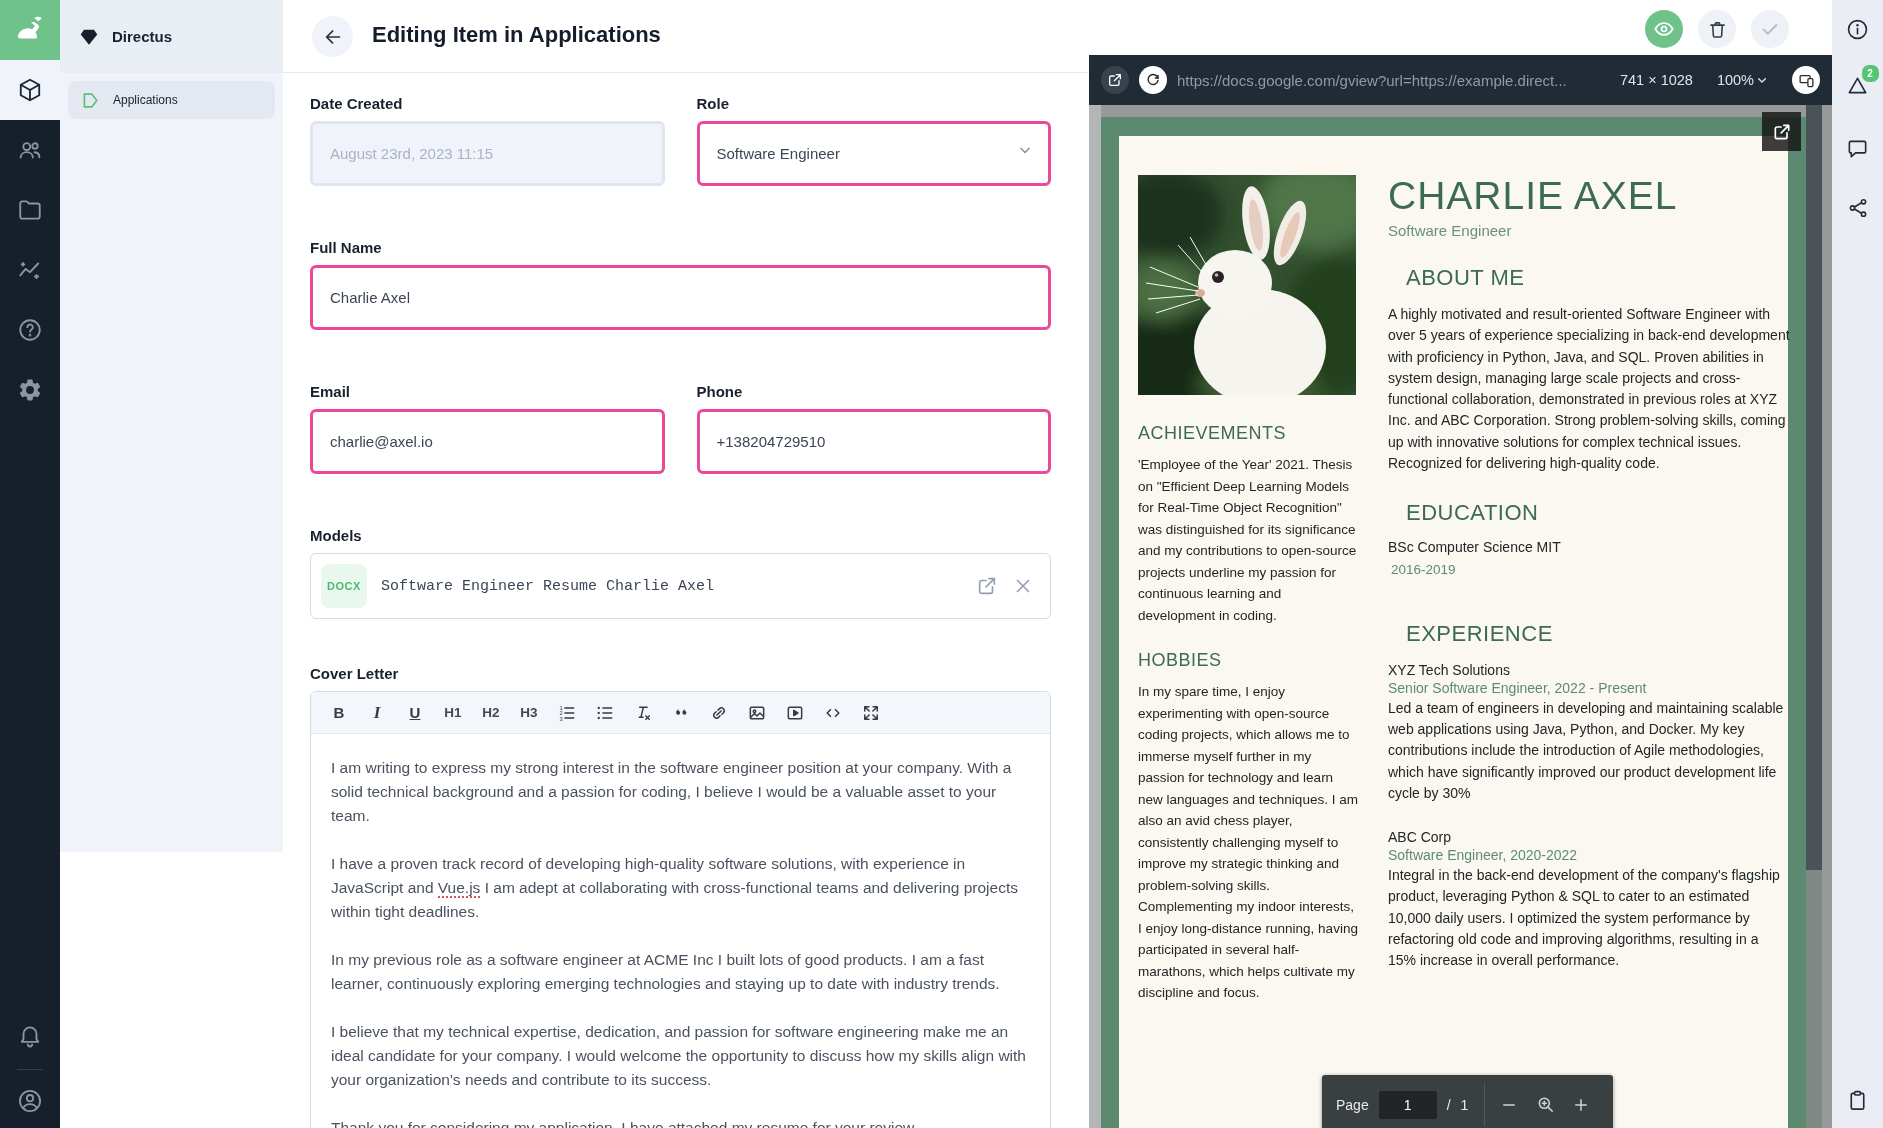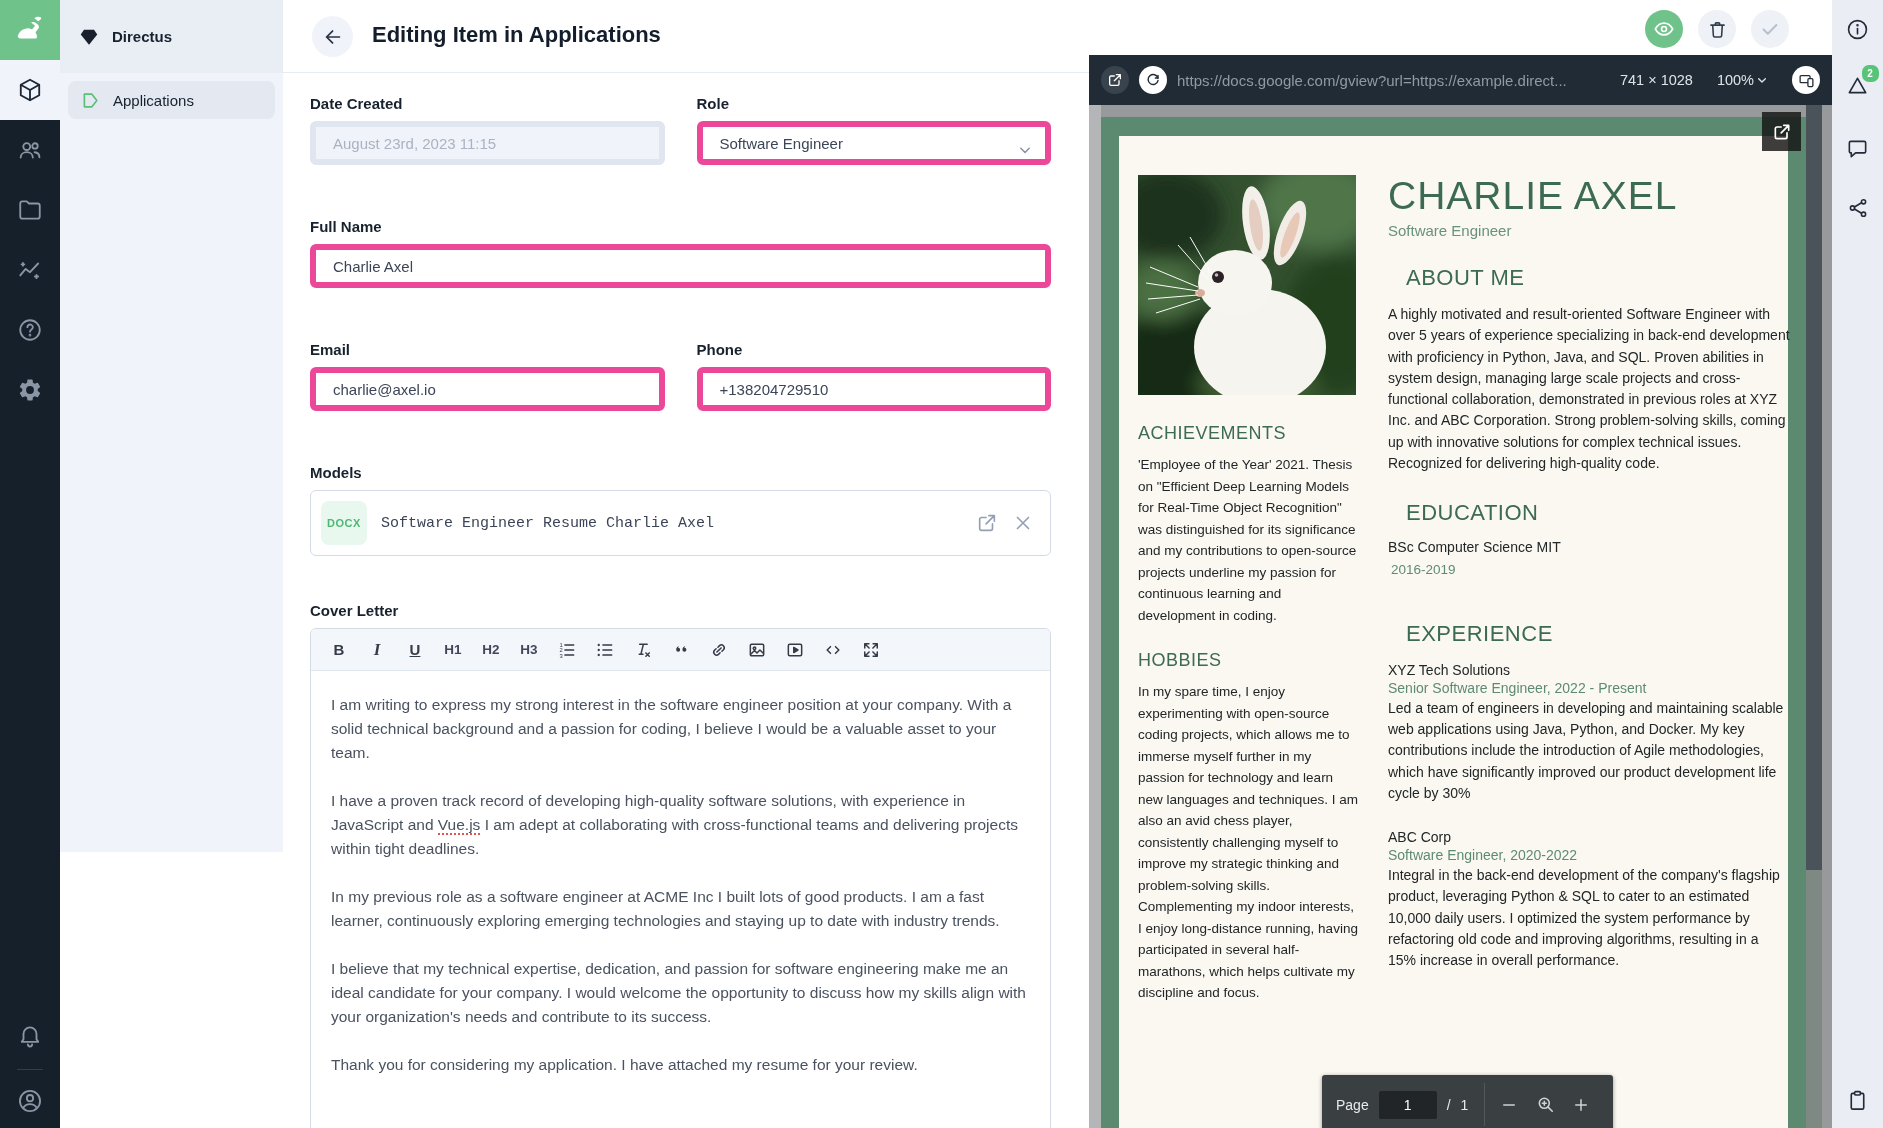--- a/index.html
+++ b/index.html
@@ -12,39 +12,39 @@
   .mod{width:60px;height:60px;display:flex;align-items:center;justify-content:center;color:#8a95a5;cursor:pointer;}
   .mod.active{background:#f0f3f9;color:#1c2736;}
   .mod-spacer{margin-top:auto;}
   .mod-divider{width:26px;height:0;border-top:1px solid #323e4d;margin:4px 0;}
 
   
   .nav{position:absolute;left:60px;top:0;width:223px;height:852px;background:#f0f3f9;}
   .nav-header{height:73px;background:#e9edf4;display:flex;align-items:center;gap:12px;padding:0 18px;box-sizing:border-box;cursor:pointer;}
   .nav-header .proj{font-size:15px;font-weight:600;color:#18222f;}
   .nav-item{margin:8px 8px 0 8px;height:38px;background:#e3e8f1;border-radius:8px;display:flex;align-items:center;gap:12px;padding:0 12px;box-sizing:border-box;cursor:pointer;}
-  .nav-item span{font-size:15px;color:#18222f;}
+  .nav-item span{font-size:12px;color:#18222f;}
 
   
   .content-header{position:absolute;left:283px;top:0;width:1549px;height:73px;background:#fff;border-bottom:1px solid #e6eaf1;box-sizing:border-box;}
   .back-btn{position:absolute;left:29px;top:16px;width:41px;height:41px;border-radius:50%;background:#f0f3f9;display:flex;align-items:center;justify-content:center;color:#2a3442;cursor:pointer;}
   .page-title{position:absolute;left:89px;top:22px;font-size:22px;font-weight:700;color:#141d2b;}
   .header-actions{position:absolute;right:43px;top:10px;display:flex;gap:15px;}
   .act-btn{width:38px;height:38px;border-radius:50%;display:flex;align-items:center;justify-content:center;cursor:pointer;}
   .act-preview{background:#6ec28a;color:#fff;}
   .act-delete{background:#eef1f6;color:#323c4c;}
   .act-save{background:#eef1f6;color:#b6c0cf;}
 
   
   .form-area{position:absolute;left:283px;top:73px;width:806px;height:1055px;background:#fff;overflow:hidden;}
   .form{padding:22px 38px 0 27px;}
   .f-row{display:grid;grid-template-columns:1fr 1fr;column-gap:32px;margin-bottom:53px;}
   .f-row.single{grid-template-columns:1fr;}
   .f-label{font-size:15px;font-weight:600;color:#18222f;margin-bottom:9px;}
-  .f-input{width:100%;height:44px;box-sizing:border-box;border:6px solid #ec4899;border-radius:6px;padding:0 17px;font-size:15px;color:#3c4557;background:#fff;outline:none;font-family:inherit;}
+  .f-input{width:100%;height:65px;box-sizing:border-box;border:3px solid #ec4899;border-radius:6px;padding:0 17px;font-size:15px;color:#3c4557;background:#fff;outline:none;font-family:inherit;}
   .f-input::placeholder{color:#a9b3c2;}
   .f-input.disabled{background:#f0f3fa;border-color:#e0e6ef;color:#a9b3c2;}
   .select-wrap{position:relative;}
   .select-wrap .chev{position:absolute;right:16px;top:19px;color:#8793a3;pointer-events:none;}
   .file-box{height:64px;border:1px solid #d4dbe5;border-radius:6px;display:flex;align-items:center;padding:0 16px 0 10px;gap:14px;}
   .file-chip{width:46px;height:44px;border-radius:8px;background:#e9f8ee;color:#4db873;font-size:11px;font-weight:700;letter-spacing:.5px;display:flex;align-items:center;justify-content:center;}
   .file-name{flex:1;font-size:15px;color:#3c4557;cursor:default;font-family:Liberation Mono, monospace;}
   .file-actions{display:flex;gap:14px;color:#93a0b4;}
   .file-actions .fa{cursor:pointer;}
 

